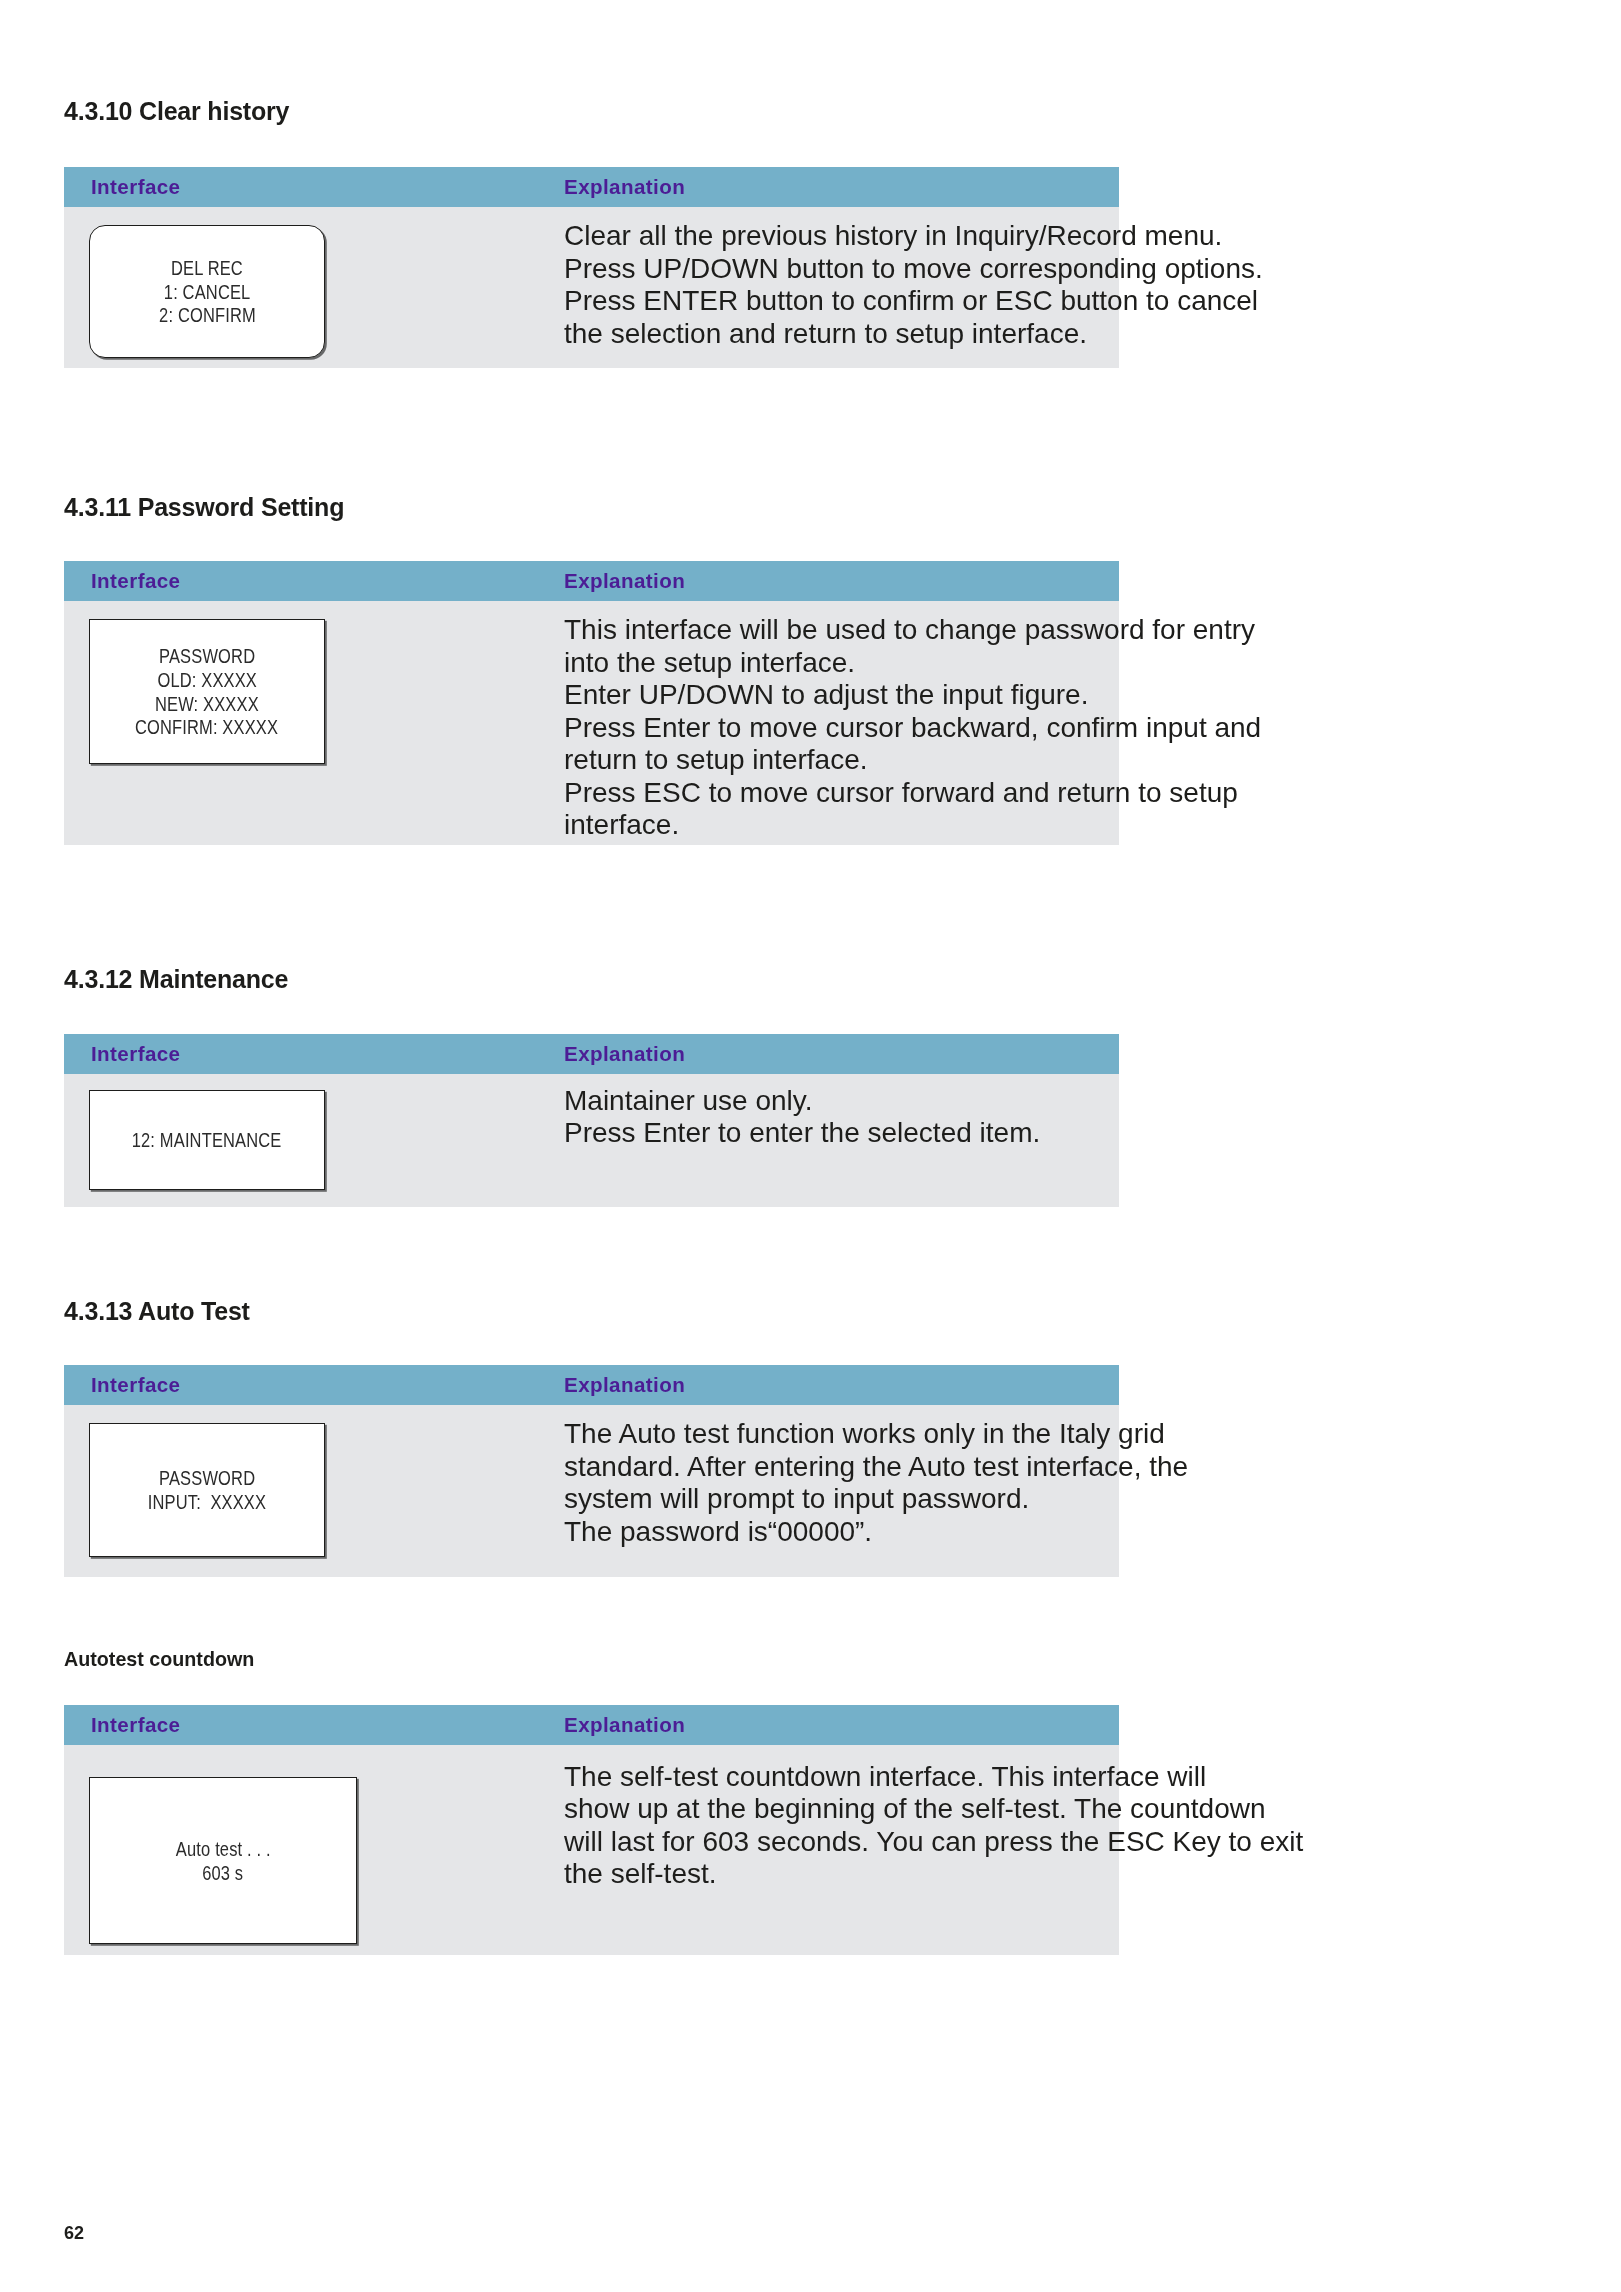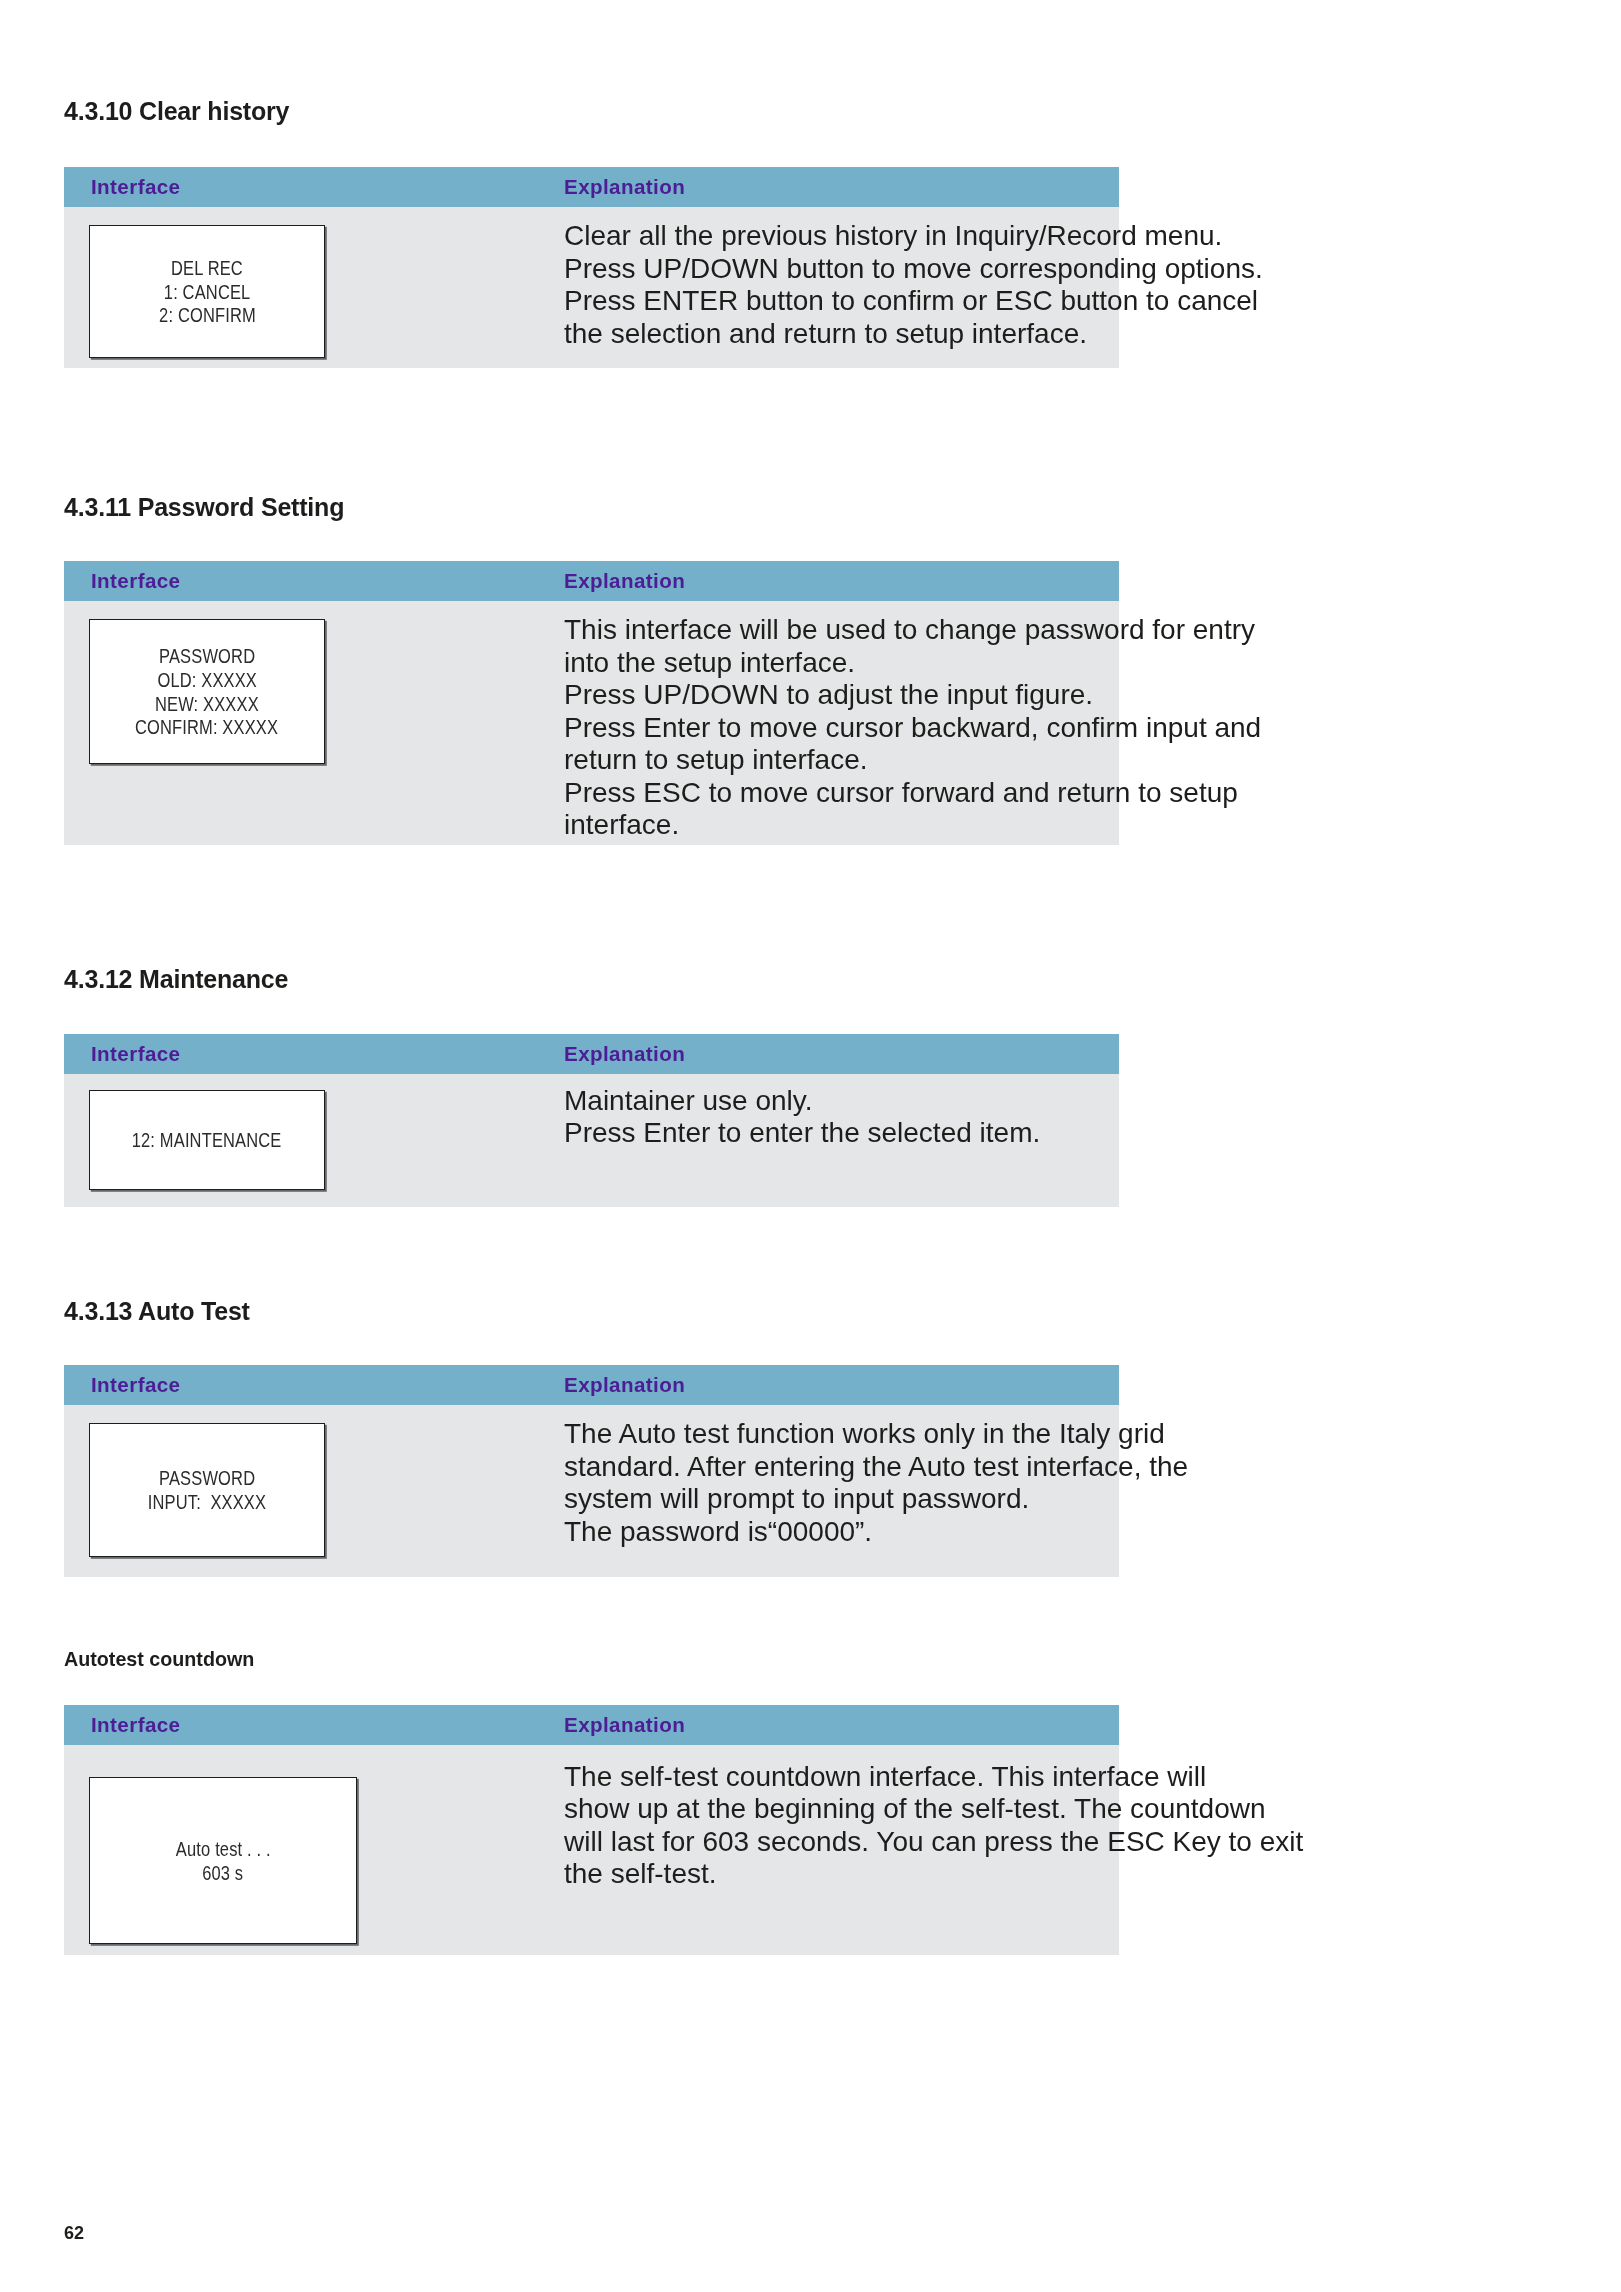--- a/index.html
+++ b/index.html
@@ -134,21 +134,21 @@
 
   <div class="section-heading" style="top:97px;">4.3.10 Clear history</div>
 
   <div class="tbl" style="top:167px;">
     <div class="tbl-head">
       <span class="th th-interface">Interface</span>
       <span class="th th-explanation">Explanation</span>
     </div>
     <div class="tbl-body" style="height:161px;">
       <div class="col-interface">
-        <div class="lcd" style="top:18px; width:236px; height:133px;">
+        <div class="lcd" style="top:18px; width:236px; height:133px;border-radius:16px;">
           <span class="lcd-line">DEL REC</span>
           <span class="lcd-line">1: CANCEL</span>
           <span class="lcd-line">2: CONFIRM</span>
         </div>
       </div>
       <div class="col-explanation">
         <div class="expl" style="top:13.4px;">
           <span class="expl-line">Clear all the previous history in Inquiry/Record menu.</span>
           <span class="expl-line">Press UP/DOWN button to move corresponding options.</span>
           <span class="expl-line">Press ENTER button to confirm or ESC button to cancel</span>
@@ -171,21 +171,21 @@
           <span class="lcd-line">PASSWORD</span>
           <span class="lcd-line">OLD: XXXXX</span>
           <span class="lcd-line">NEW: XXXXX</span>
           <span class="lcd-line">CONFIRM: XXXXX</span>
         </div>
       </div>
       <div class="col-explanation">
         <div class="expl" style="top:13.4px;">
           <span class="expl-line">This interface will be used to change password for entry</span>
           <span class="expl-line">into the setup interface.</span>
-          <span class="expl-line">Press UP/DOWN to adjust the input figure.</span>
+          <span class="expl-line">Enter UP/DOWN to adjust the input figure.</span>
           <span class="expl-line">Press Enter to move cursor backward, confirm input and</span>
           <span class="expl-line">return to setup interface.</span>
           <span class="expl-line">Press ESC to move cursor forward and return to setup</span>
           <span class="expl-line">interface.</span>
         </div>
       </div>
     </div>
   </div>
 
   <div class="section-heading" style="top:965px;">4.3.12 Maintenance</div>

